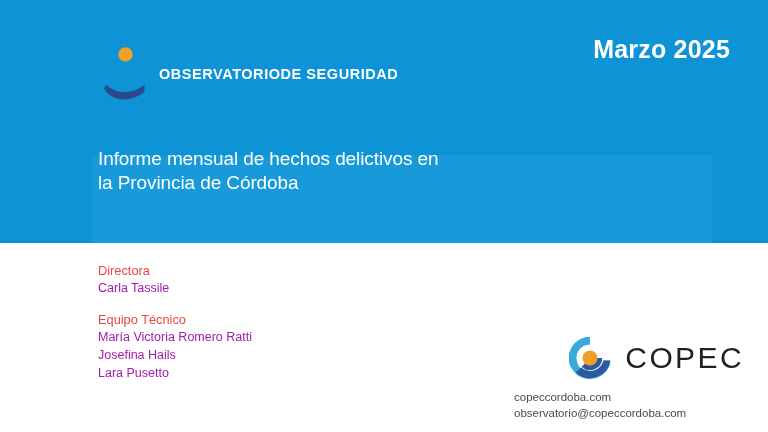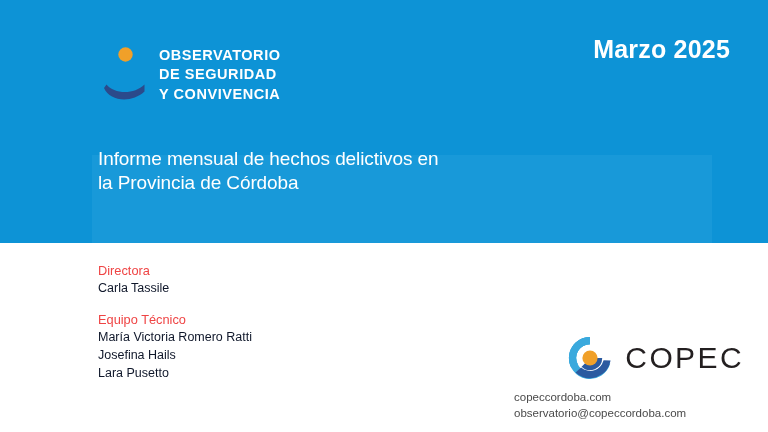--- a/index.html
+++ b/index.html
@@ -54,21 +54,21 @@
   .obs-mark {
     position: relative;
     width: 52px;
     height: 64px;
     flex: 0 0 52px;
   }
   .obs-mark svg { display: block; }
 
   .obs-wordmark {
     display: flex;
-    flex-direction: column;
+    flex-direction: row;
     justify-content: center;
     color: #ffffff;
     font-size: 14.5px;
     font-weight: bold;
     letter-spacing: 0.55px;
     line-height: 1.32;
     white-space: nowrap;
   }
 
   
@@ -105,21 +105,21 @@
     font-size: 12.5px;
     line-height: 1.42;
   }
   .credits .role {
     font-weight: normal;
     font-size: 12.8px;
     color: #ef4444;
   }
   .credits .person {
     font-weight: normal;
-    color: #0f172a;
+    color: #a21caf;
   }
   .credits .group { margin-bottom: 0; }
   .credits .group + .group { margin-top: 13px; }
 
   
   .copec-block {
     position: absolute;
     right: 24px;
     top: 334px;
     width: 230px;
@@ -172,21 +172,20 @@
         <path d="M9.5 31.5 A20.5 20.5 0 0 0 46.5 31.5 A20.5 20.5 0 0 1 9.5 31.5 Z" fill="#ffffff"></path>
 
         <path d="M3.5 34.5 A26 26 0 0 0 48.5 36.5 A26 26 0 0 1 3.5 34.5 Z" fill="#ffffff"></path>
 
         <path d="M7 45 C13 58.5 34.5 60.5 47.5 48.5 L47.5 41.5 C37 52 17 51 9.5 41.5 Z" fill="#2b4a8b"></path>
       </svg>
     </div>
     <div class="obs-wordmark">
       <span>OBSERVATORIO</span>
       <span>DE SEGURIDAD</span>
-      <span>Y CONVIVENCIA</span>
     </div>
   </div>
 
   <div class="hero-date">Marzo 2025</div>
 
   <div class="hero-title">
     <div>Informe mensual de hechos delictivos en</div>
     <div>la Provincia de Córdoba</div>
   </div>
 

